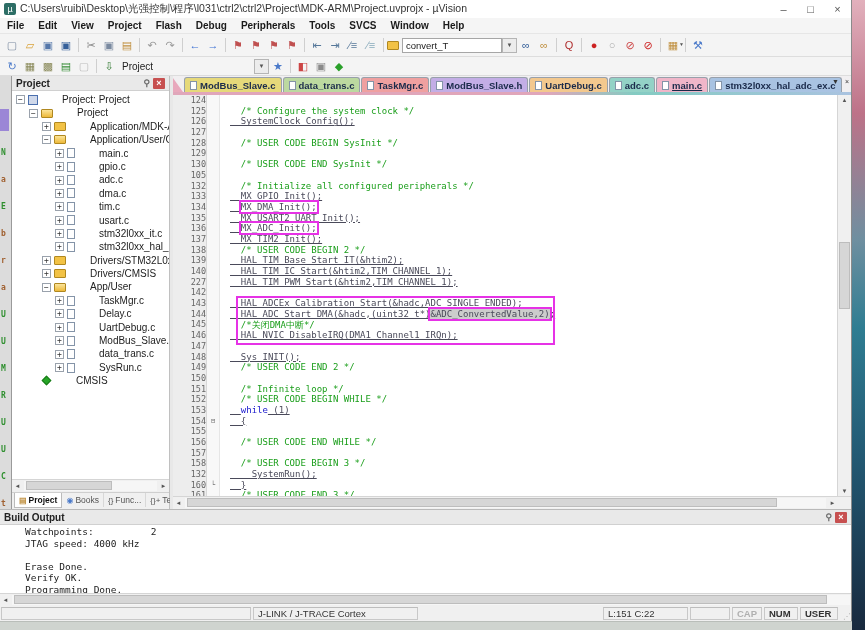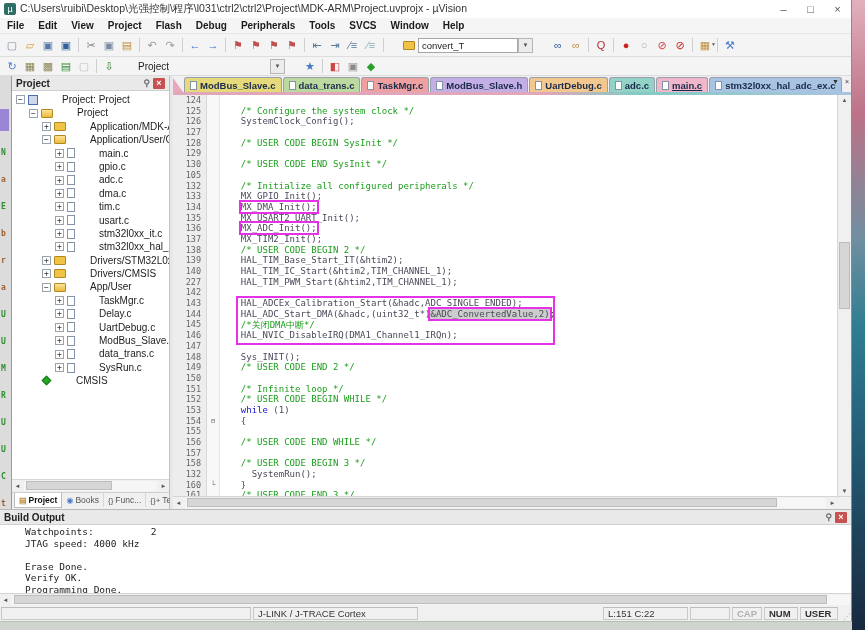--- a/index.html
+++ b/index.html
@@ -19,21 +19,21 @@
   .wbtn{width:27px;height:17px;text-align:center;font-size:11px;line-height:16px;color:#555;}
   
   .menubar{height:15px;background:#f5f5f5;display:flex;align-items:center;flex:none;border-bottom:1px solid #e6e6e6;}
   .mitem{font-size:10px;font-weight:700;color:#1a1a1a;padding:0 7px;}
   
   .toolbar{height:22px;background:#f4f4f4;display:flex;align-items:center;flex:none;
        border-bottom:1px solid #ddd;padding-left:3px;}
   .toolbar.tb2{height:18px;}
   .ticon{width:18px;height:16px;text-align:center;font-size:11px;line-height:16px;flex:none;position:relative;}
   .tsep{width:1px;height:14px;background:#cfcfcf;margin:0 3px;flex:none;}
-  .combo{display:flex;align-items:center;margin:0 16px;flex:none;}
+  .combo{display:flex;align-items:center;margin:0 0;flex:none;}
   .combobox{background:#fff;border:1px solid #a6a6a6;height:13px;font-size:9.5px;color:#222;
        display:flex;align-items:center;padding:0 3px;}
   .combobox.c1{width:92px;}
   .combobox.c2{width:128px;background:transparent;border-color:transparent;font-size:10px;}
   .ddbtn{width:13px;height:13px;border:1px solid #b5b5b5;background:#ececec;font-size:6px;line-height:12px;
        text-align:center;color:#555;flex:none;}
   .dd{position:absolute;right:-2px;bottom:1px;font-size:5px;color:#555;}
   
   #main{flex:1;display:flex;min-height:0;}
   #sliver{width:11px;background:#dcdcdc;border-right:1px solid #9a9a9a;position:relative;flex:none;overflow:hidden;}
@@ -78,26 +78,26 @@
         border-radius:3px 3px 0 0;font-size:9.5px;font-weight:700;color:#1a2a4a;white-space:nowrap;}
   .etab .ic.fi{width:7px;height:9px;margin-right:3px;}
   .etab.act span.etlabel{text-decoration:underline;}
   #tabbtns{position:absolute;right:2px;top:2px;display:flex;gap:6px;align-items:center;}
   .tbb{font-size:7px;color:#333;}
   #tabstrip{height:3px;flex:none;background:linear-gradient(90deg,#e0a6ba 0%,#e0a6ba 55%,#84cbc2 68%,#aac3e0 100%);}
   #editbody{flex:1;display:flex;min-height:0;}
   #codewrap{flex:1;position:relative;overflow:hidden;background:#fff;}
   #code{position:absolute;left:0;top:0;right:0;}
   .cl{display:flex;height:10.7px;line-height:10.7px;font:9px "DejaVu Sans Mono",monospace;}
-  .ln{width:34px;background:#ededed;color:#666;text-align:right;padding-right:5px;flex:none;
+  .ln{width:34px;background:#ededed;color:#666;text-align:right;flex:none;
       border-right:1px solid #d8d8d8;font-size:8.5px;box-sizing:border-box;}
   .mg{width:12px;background:#f8f8f8;border-right:1px solid #e6e6e6;flex:none;font-size:7px;color:#777;text-align:center;line-height:10px;}
   .ct{padding-left:10px;white-space:pre;color:#4a4a5a;}
   .sc{color:#1a9e1a;}
-  .st{color:#4a4a5a;}
+  .st{color:#4a4a5a;text-decoration:underline;}
   .sk{color:#1515cc;}
   .sbox{box-shadow:0 0 0 2px #e632e6;}
   .ssel{background:#cccccc;box-shadow:0 0 0 2px #e632e6;}
   #bigbox{position:absolute;left:63px;top:201px;width:315px;height:45px;border:2px solid #e632e6;pointer-events:none;}
   #vscroll{width:13px;background:#f0f0f0;border-left:1px solid #d5d5d5;display:flex;flex-direction:column;flex:none;}
   #vscroll .sarrow{width:auto;height:10px;line-height:10px;}
   .vtrack{flex:1;position:relative;}
   .vthumb{position:absolute;left:1px;right:1px;top:36%;height:17%;background:#d6d6d6;border:1px solid #bdbdbd;}
   
   #buildpanel{height:96px;flex:none;display:flex;flex-direction:column;border-top:1px solid #b9b9b9;background:#fff;}

